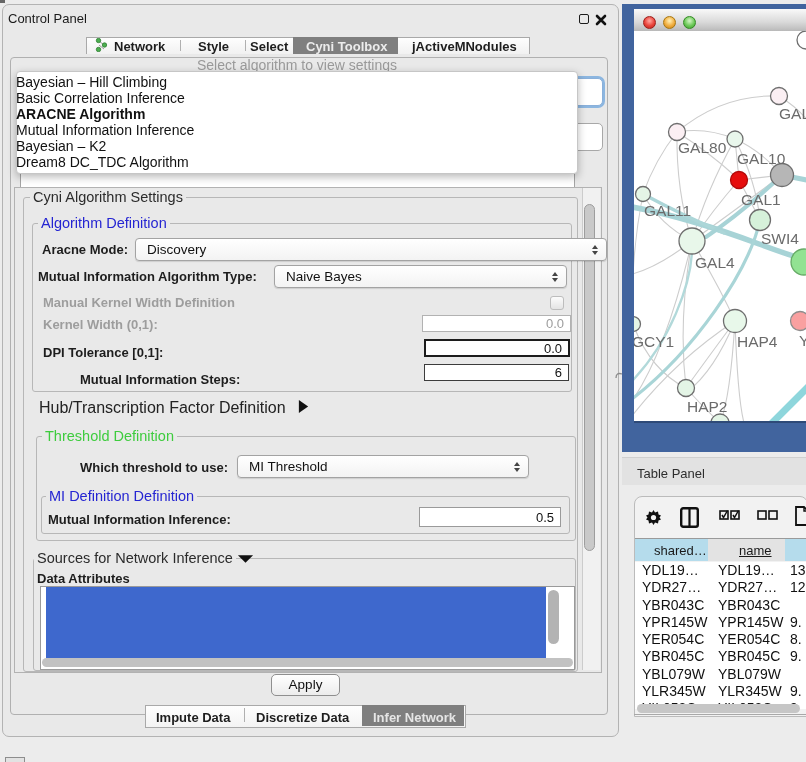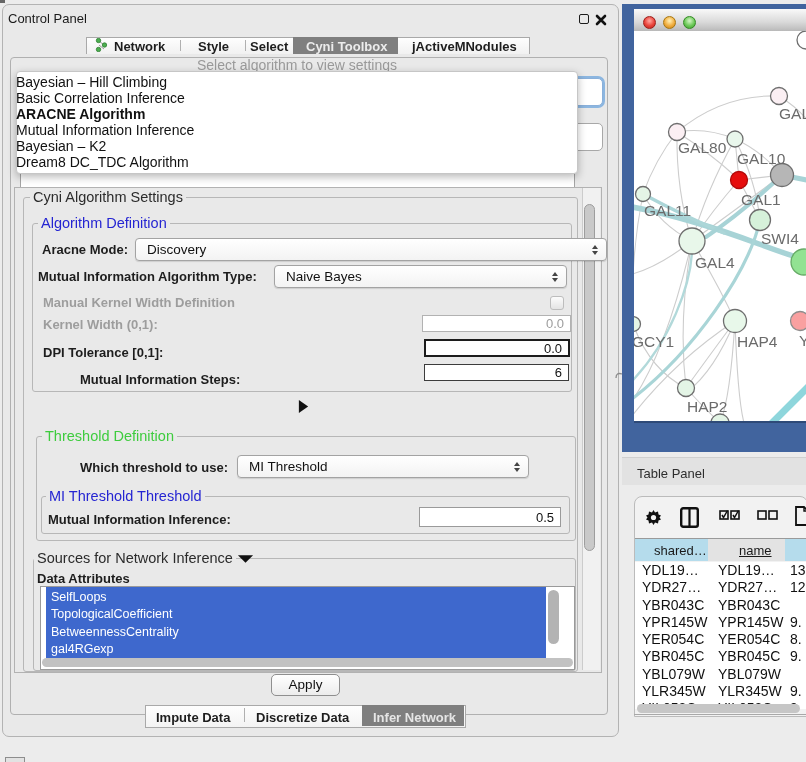--- a/index.html
+++ b/index.html
@@ -102,52 +102,52 @@
 
   <div class="glbl" style="left:43px;top:317px;">Kernel Width (0,1):</div>
   <div class="field" style="left:422px;top:315px;width:141px;height:15px;color:#9d9d9d;">0.0</div>
 
   <div class="lbl" style="left:43px;top:345px;">DPI Tolerance [0,1]:</div>
   <div class="field" style="left:424px;top:339px;width:136px;height:14px;border:2px solid #1c1c1c;">0.0</div>
 
   <div class="lbl" style="left:43px;top:372px;margin-left:37px;">Mutual Information Steps:</div>
   <div class="field" style="left:424px;top:364px;width:137px;height:15px;border:1.5px solid #3c3c3c;">6</div>
 
+  <div class="abs" style="left:39px;top:399px;font-size:16px;color:#222;white-space:nowrap;">Hub/Transcription Factor Definition</div>
   <svg class="abs" style="left:297px;top:399px;" width="13" height="15" viewBox="0 0 14 16">
     <path d="M2 1 L12 8 L2 15 Z" fill="#111"></path>
   </svg>
 
   <div class="group" style="left:36px;top:436px;width:538px;height:103px;"></div>
   <div class="gtitle" style="left:42px;top:429px;color:#3ecc3e;">Threshold Definition</div>
 
   <div class="lbl" style="left:80px;top:460px;">Which threshold to use:</div>
   <div class="combo" style="left:237px;top:455px;width:290px;height:21px;">
     <span class="ct">MI Threshold</span>
     <span class="arrows">
         <span class="tru"></span>
         <span class="trd"></span>
       </span>
   </div>
 
   <div class="group" style="left:41px;top:496px;width:527px;height:36px;"></div>
-  <div class="gtitle" style="left:46px;top:489px;color:#2525d2;">MI Threshold Threshold</div>
+  <div class="gtitle" style="left:46px;top:489px;color:#2525d2;">MI Definition Definition</div>
 
   <div class="lbl" style="left:48px;top:512px;">Mutual Information Inference:</div>
   <div class="field" style="left:419px;top:507px;width:134px;height:18px;border:1px solid #9a9a9a;">0.5</div>
 
   <div class="group" style="left:33px;top:558px;width:541px;height:111px;"></div>
   <div class="gtitle" style="left:34px;top:551px;color:#2b2b2b;">Sources for Network Inference</div>
   <svg class="abs" style="left:237px;top:554px;" width="17" height="10" viewBox="0 0 18 10">
     <path d="M1 1 L17 1 L9 9 Z" fill="#111"></path>
   </svg>
   <div class="lbl" style="left:37px;top:571px;">Data Attributes</div>
 
   <div class="abs" style="left:40px;top:586px;width:533px;height:82px;background:#fff;border:1px solid #9a9a9a;"></div>
   <div class="abs" style="left:46px;top:587px;width:500px;height:71px;background:#3e68cd;"></div>
-  <div class="abs" style="left:51px;top:589px;font-size:12.5px;color:#fff;line-height:17.3px;">SelfLoops<br>TopologicalCoefficient<br>BetweennessCentrality<br>gal4RGexp</div>
   <div class="abs" style="left:548px;top:590px;width:11px;height:54px;background:#b3b3b3;border-radius:6px;"></div>
 
   <div class="abs" style="left:42px;top:658px;width:531px;height:9px;background:#c2c2c2;border-radius:5px;"></div>
 
   <div class="abs" style="left:271px;top:674px;width:67px;height:20px;background:linear-gradient(#ffffff,#ececec);
        border:1px solid #8f8f8f;border-radius:5px;text-align:center;font-size:13.5px;color:#111;line-height:19px;">Apply</div>
 
   <div class="abs" style="left:145px;top:705px;width:319px;height:21px;background:linear-gradient(#fefefe,#f3f3f3);
        border:1px solid #a9a9a9;"></div>
   <div class="abs" style="left:362px;top:705px;width:102px;height:21px;background:#7f7f7f;"></div>

